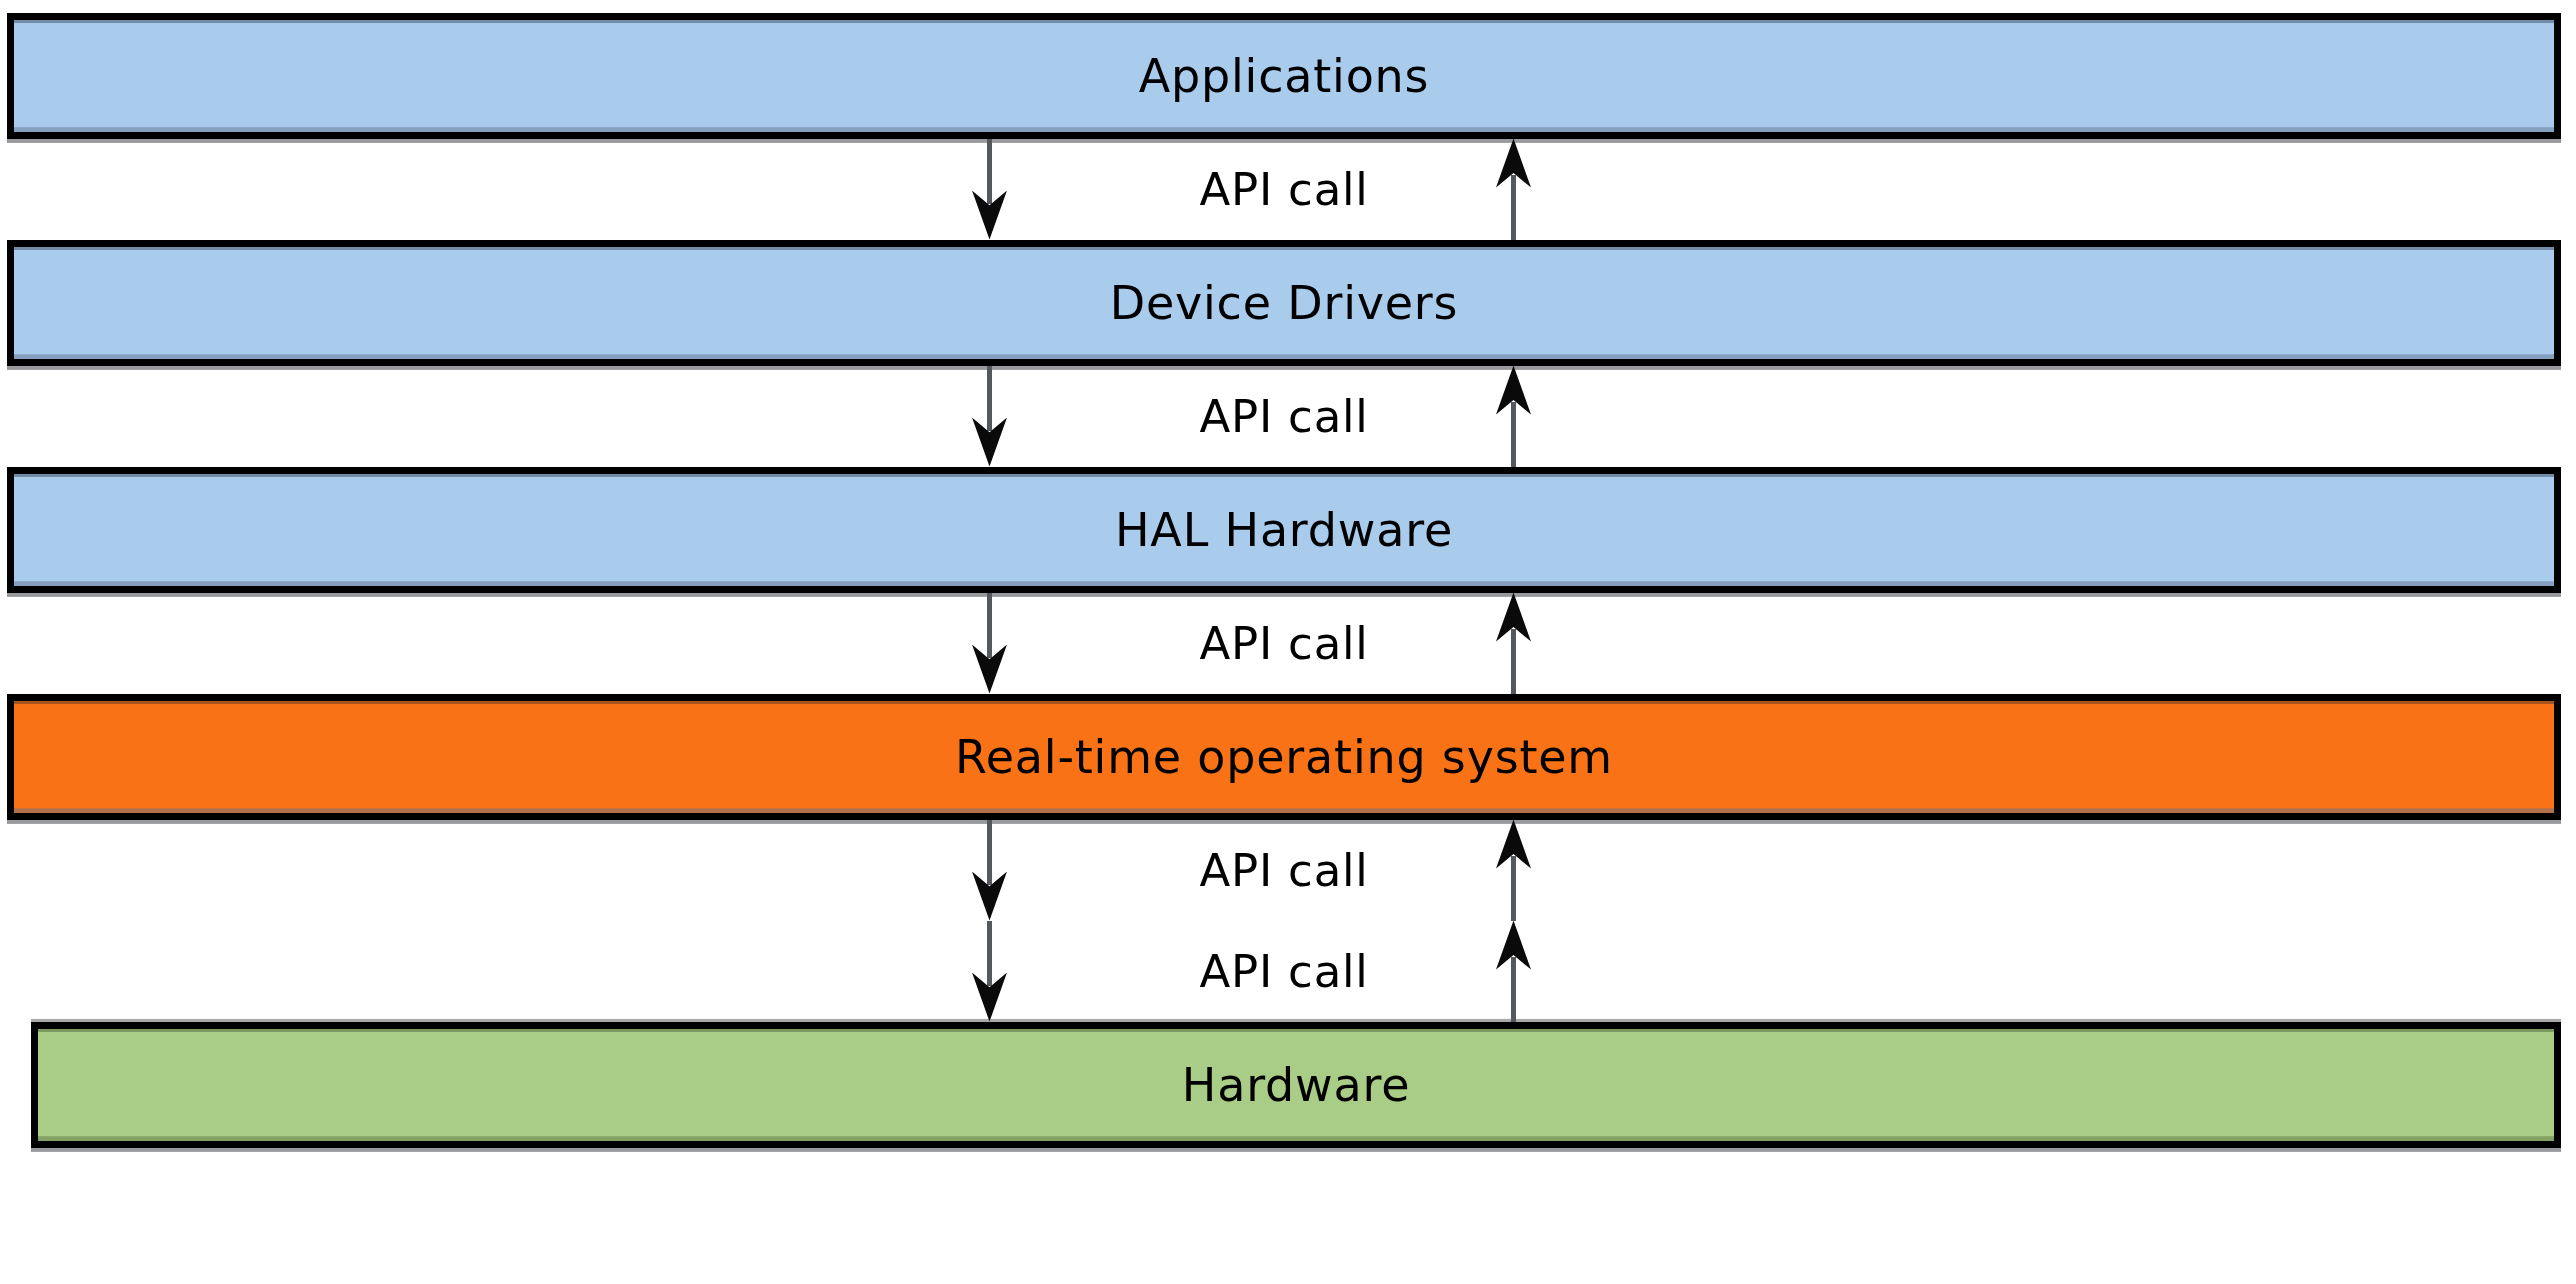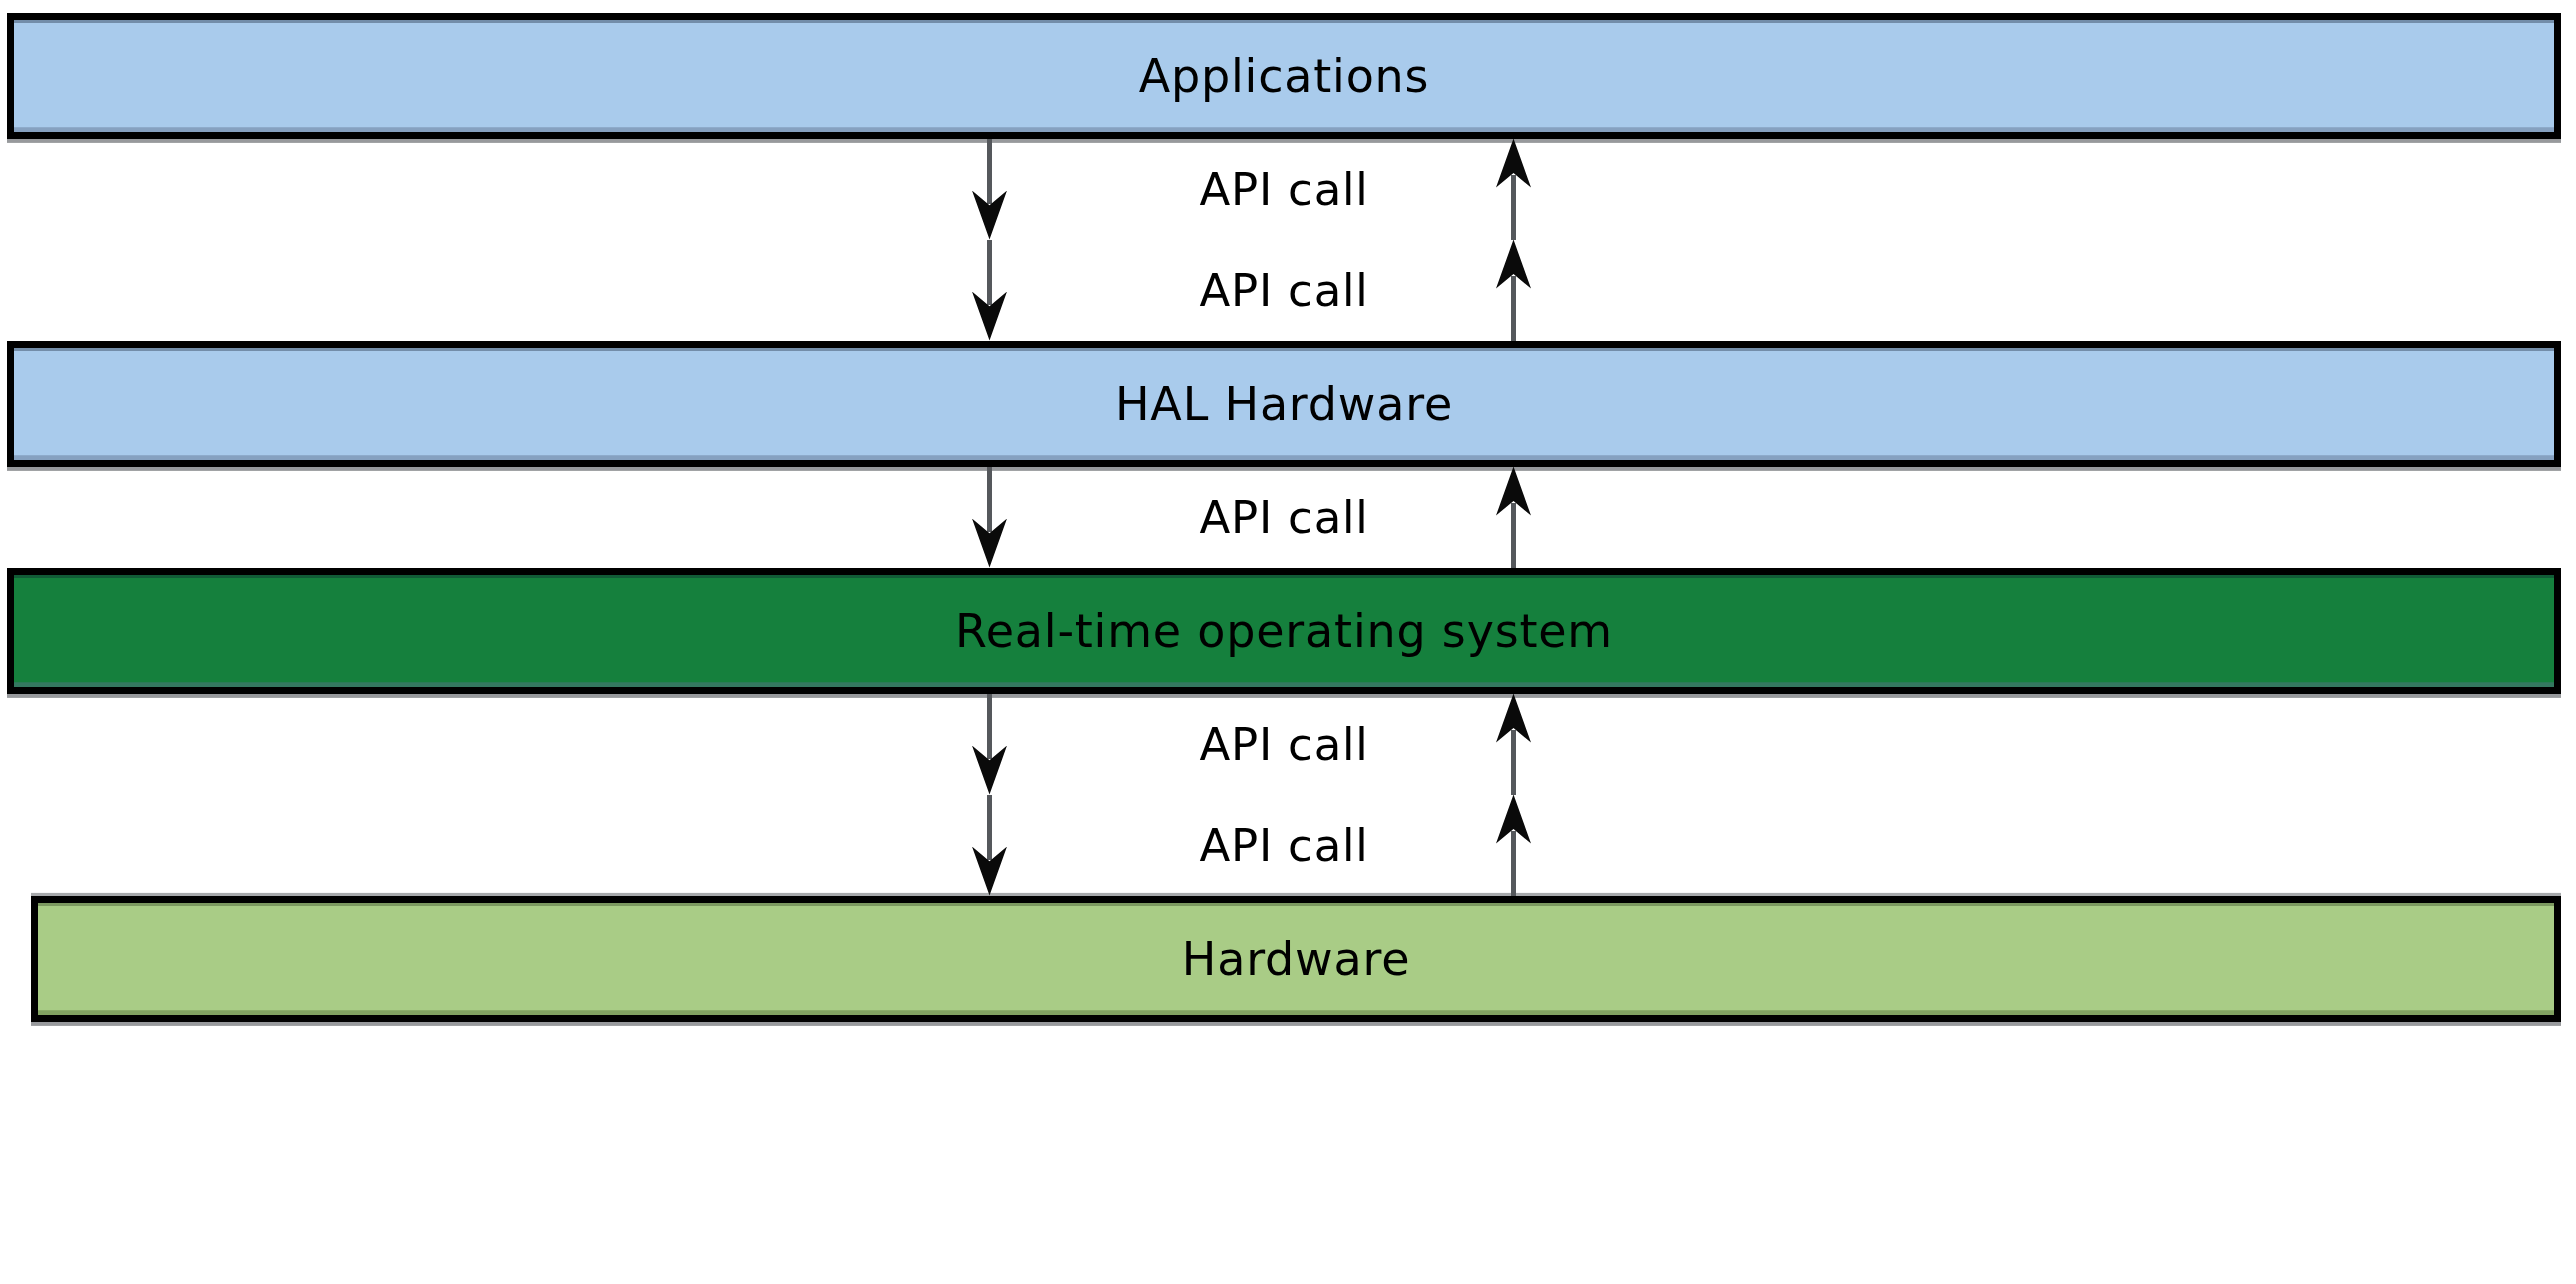--- a/index.html
+++ b/index.html
@@ -107,20 +107,23 @@
       <div class="arrow arrow-down">
         <div class="shaft"></div>
         <div class="head"></div>
       </div>
       <div class="arrow arrow-up">
         <div class="shaft"></div>
         <div class="head"></div>
       </div>
     </div>
 
+    <div class="layer-box" style="background-color: rgb(169, 203, 236);">
+      <span>Device Drivers</span>
+    </div>
 
     <div class="gap">
       <div class="gap-label">API call</div>
       <div class="arrow arrow-down">
         <div class="shaft"></div>
         <div class="head"></div>
       </div>
       <div class="arrow arrow-up">
         <div class="shaft"></div>
         <div class="head"></div>
@@ -136,21 +139,21 @@
       <div class="arrow arrow-down">
         <div class="shaft"></div>
         <div class="head"></div>
       </div>
       <div class="arrow arrow-up">
         <div class="shaft"></div>
         <div class="head"></div>
       </div>
     </div>
 
-    <div class="layer-box" style="background-color: #15803d;">
+    <div class="layer-box" style="background-color: #f97316;">
       <span>Real-time operating system</span>
     </div>
 
     <div class="gap">
       <div class="gap-label">API call</div>
       <div class="arrow arrow-down">
         <div class="shaft"></div>
         <div class="head"></div>
       </div>
       <div class="arrow arrow-up">

